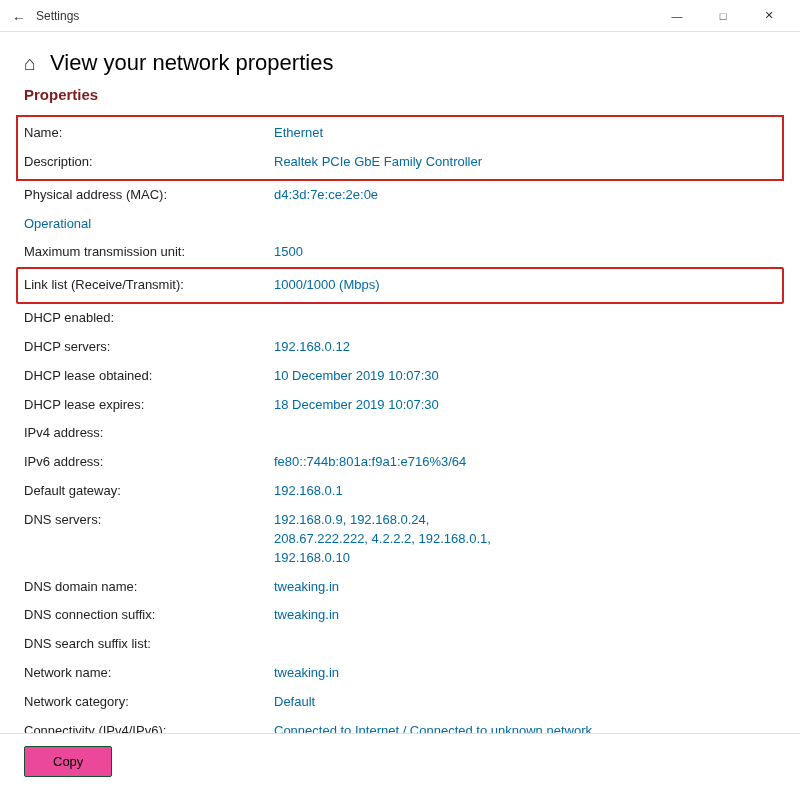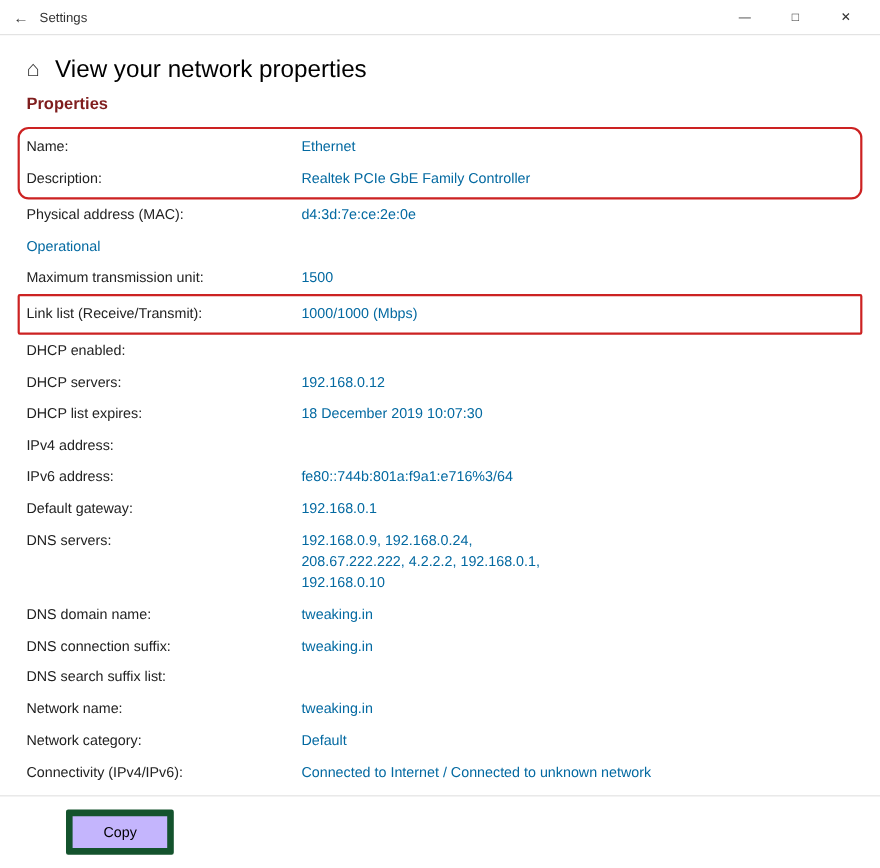--- a/index.html
+++ b/index.html
@@ -89,27 +89,26 @@
     
     .footer {
       padding: 12px 24px;
       border-top: 1px solid #e0e0e0;
       display: flex;
       align-items: center;
     }
     .copy-button {
       padding: 7px 28px;
       font-size: 13px;
-      background: #c4b5fd;
-      border: 6px solid #14532d;
+      background: #ec4899;
+      border: 1px solid #14532d;
       border-radius: 2px;
       cursor: pointer;
       color: #000;
       font-family: 'Segoe UI', Arial, sans-serif;
-      margin-left: 36px;
     }
 
     .props-wrapper {
       width: 100%;
     }
     .prop-row {
       display: flex;
       padding: 5px 0;
       font-size: 13px;
       line-height: 1.45;
@@ -150,21 +149,21 @@
 <div class="app-header">
   <span class="home-icon">⌂</span>
   <span class="page-title">View your network properties</span>
 </div>
 
 <div class="content">
   <div class="section-title">Properties</div>
 
   <div class="props-wrapper">
 
-    <div class="red-bordered" style="border: 2px solid #cc2222; border-radius: 10px; padding: 2px 6px; margin: 0 -8px 0 -8px;">
+    <div class="red-bordered" style="border: 2px solid #cc2222; border-radius: 0; padding: 2px 6px; margin: 0 -8px 0 -8px;">
       <div class="prop-row">
         <span class="prop-label">Name:</span>
         <span class="prop-value">Ethernet</span>
       </div>
       <div class="prop-row">
         <span class="prop-label">Description:</span>
         <span class="prop-value">Realtek PCIe GbE Family Controller</span>
       </div>
     </div>
 
@@ -191,23 +190,27 @@
 
     <div class="prop-row">
       <span class="prop-label">DHCP enabled:</span>
     </div>
 
     <div class="prop-row">
       <span class="prop-label">DHCP servers:</span>
       <span class="prop-value">192.168.0.12</span>
     </div>
 
-
-    <div class="prop-row">
-      <span class="prop-label">DHCP list expires:</span>
+    <div class="prop-row">
+      <span class="prop-label">DHCP lease obtained:</span>
+      <span class="prop-value">10 December 2019 10:07:30</span>
+    </div>
+
+    <div class="prop-row">
+      <span class="prop-label">DHCP lease expires:</span>
       <span class="prop-value">18 December 2019 10:07:30</span>
     </div>
 
     <div class="prop-row">
       <span class="prop-label">IPv4 address:</span>
     </div>
 
     <div class="prop-row">
       <span class="prop-label">IPv6 address:</span>
       <span class="prop-value">fe80::744b:801a:f9a1:e716%3/64</span>

